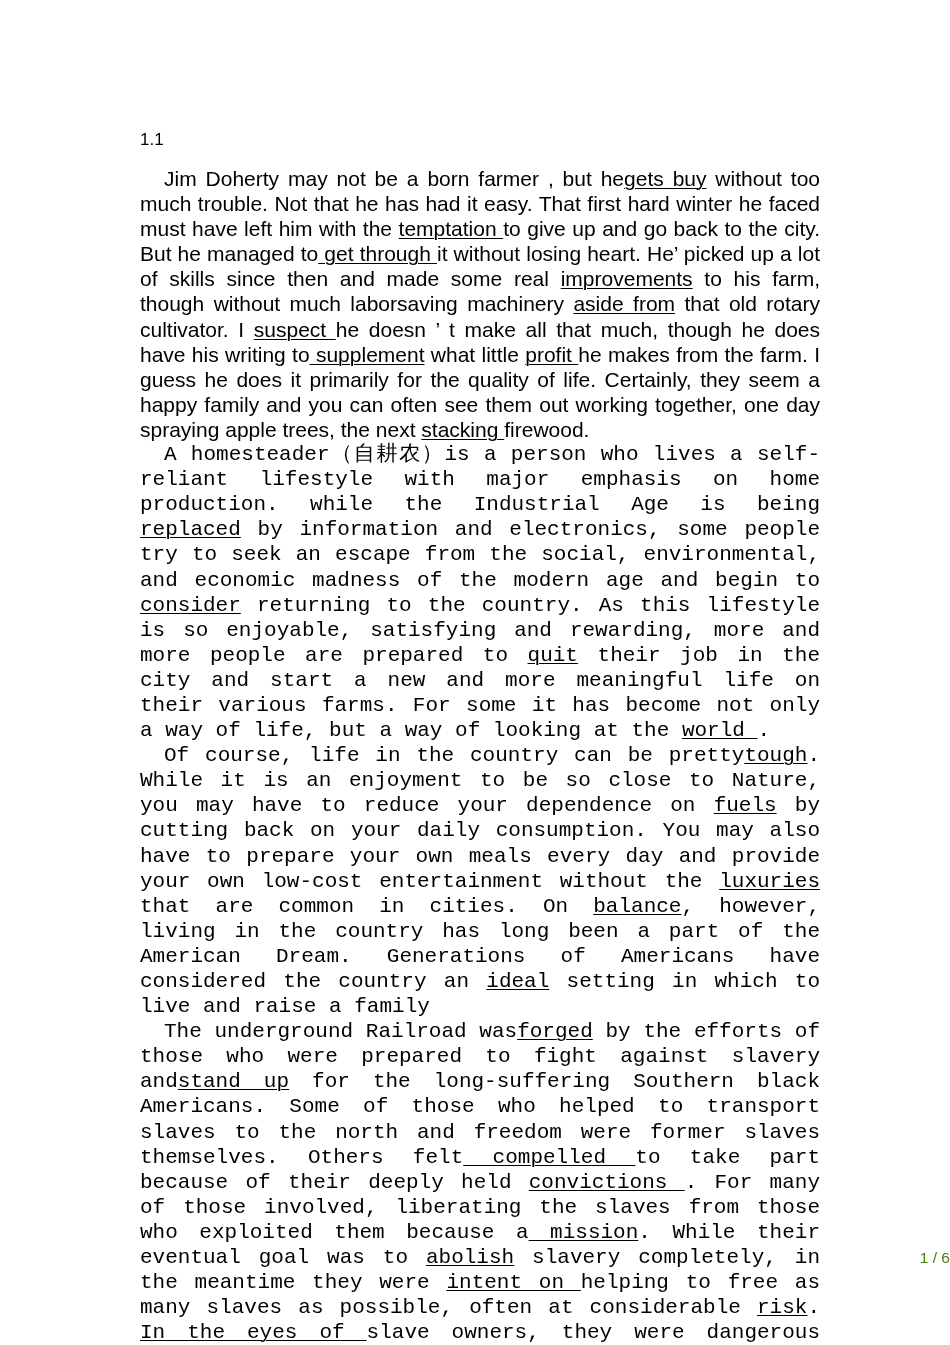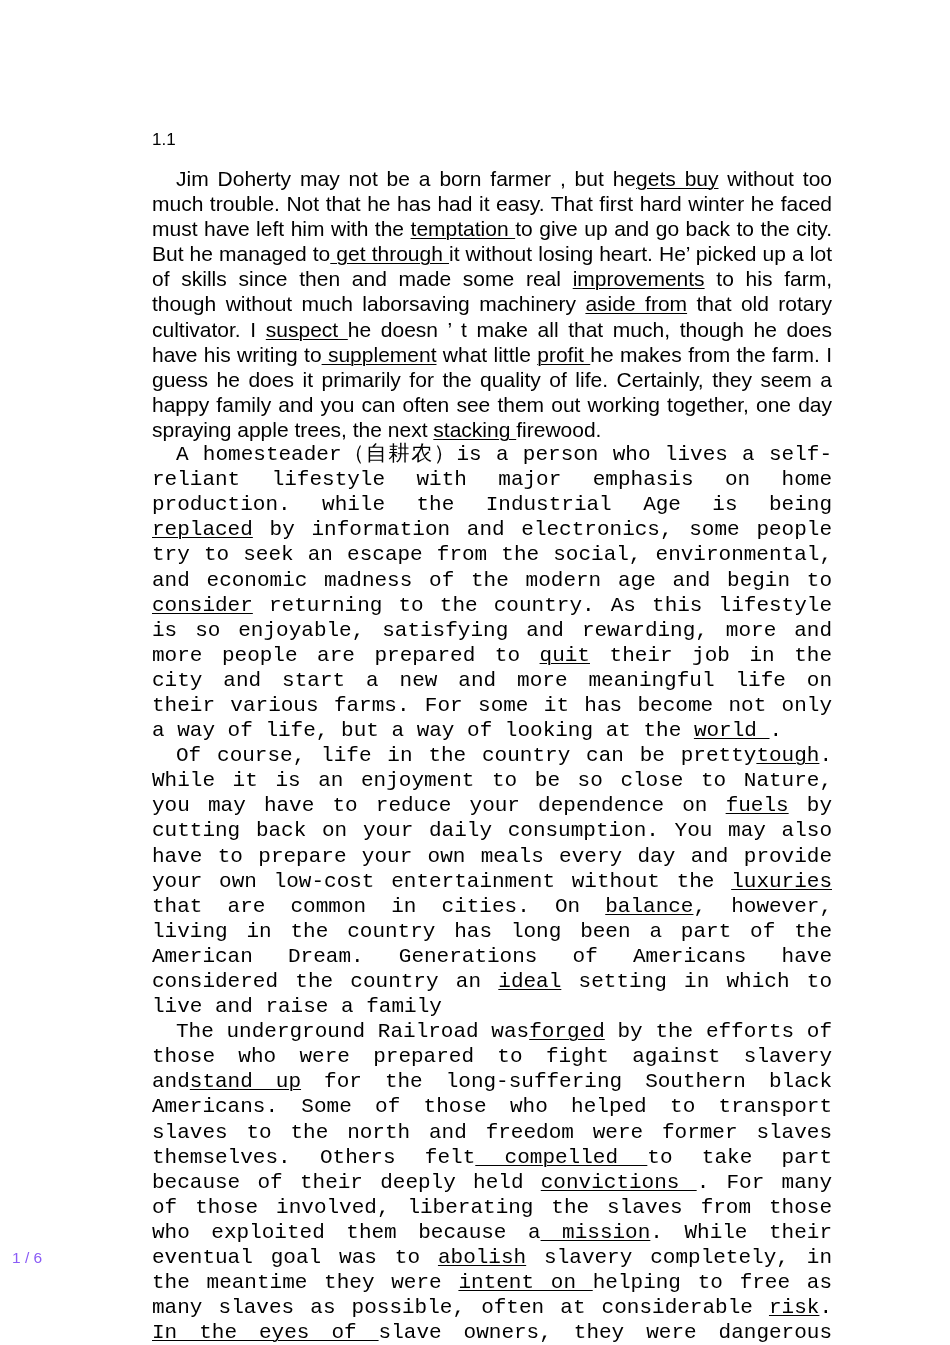--- a/index.html
+++ b/index.html
@@ -14,21 +14,20 @@
     color: #000000;
     position: relative;
     overflow: hidden;
   }
   .page {
     position: absolute;
     left: 0; top: 0;
     width: 754px;
     height: 1345px;
     background: #ffffff;
-    margin-left: 12px;
   }
   .content {
     position: absolute;
     left: 140px;
     top: 128px;
     width: 680px;
   }
   h2.heading {
     font-size: 17px;
     font-weight: normal;
@@ -58,24 +57,24 @@
   .u {
     text-decoration: underline;
     text-underline-offset: 2px;
     text-decoration-thickness: 1px;
   }
   .footer {
     position: absolute;
     left: 0;
     top: 1248px;
     width: 950px;
-    text-align: left;
+    text-align: right;
     font-size: 15.5px;
     line-height: 20px;
-    color: #8b5cf6;
+    color: #4d7c0f;
   }
 </style>
 </head>
 <body>
 
 <div class="page">
   <div class="content" id="body-root">
       <h2 class="heading">1.1</h2>
       <p class="para"><span class="">Jim Doherty may not be a born farmer , but he</span><span class="u">gets buy</span><span class=""> without too much trouble. Not that he has had it easy. That first hard winter he faced must have left him with the </span><span class="u">temptation </span><span class=""> to give up and go back to the city. But he managed to</span><span class="u"> get through </span><span class=""> it without  losing heart. He’ picked up  a lot  of skills since then  and made some real </span><span class="u">improvements</span><span class=""> to his farm, though without much laborsaving machinery   </span><span class="u">aside from</span><span class=""> that old rotary cultivator. I   </span><span class="u">suspect </span><span class="">he doesn ’  t make all that much, though he does have his writing to</span><span class="u"> supplement</span><span class=""> what little  </span><span class="u">profit </span><span class=""> he makes from the farm. I guess he does it primarily for the quality of life. Certainly, they seem a happy family and you can often  see them  out  working  together, one  day spraying apple  trees, the  next </span><span class="u">stacking </span><span class=""> firewood.</span></p>
       <p class="para"><span class="">A homesteader（自耕农）is a person who  lives a self-reliant lifestyle with  major emphasis on  home  production.  while  the  Industrial  Age  is  being  </span><span class="u">replaced</span><span class=""> by information  and electronics, some  people try  to  seek an escape from  the  social, environmental,  and economic madness of  the  modern  age and begin to  </span><span class="u">consider</span><span class=""> returning  to  the  country. As this  lifestyle is so enjoyable, satisfying and rewarding, more and more people are prepared to </span><span class="u">quit</span><span class=""> their job in the city and start a new and more meaningful life on their various farms. For some it has become not only a way of life, but a way of looking at the </span><span class="u">world </span><span class="">.</span></p>

